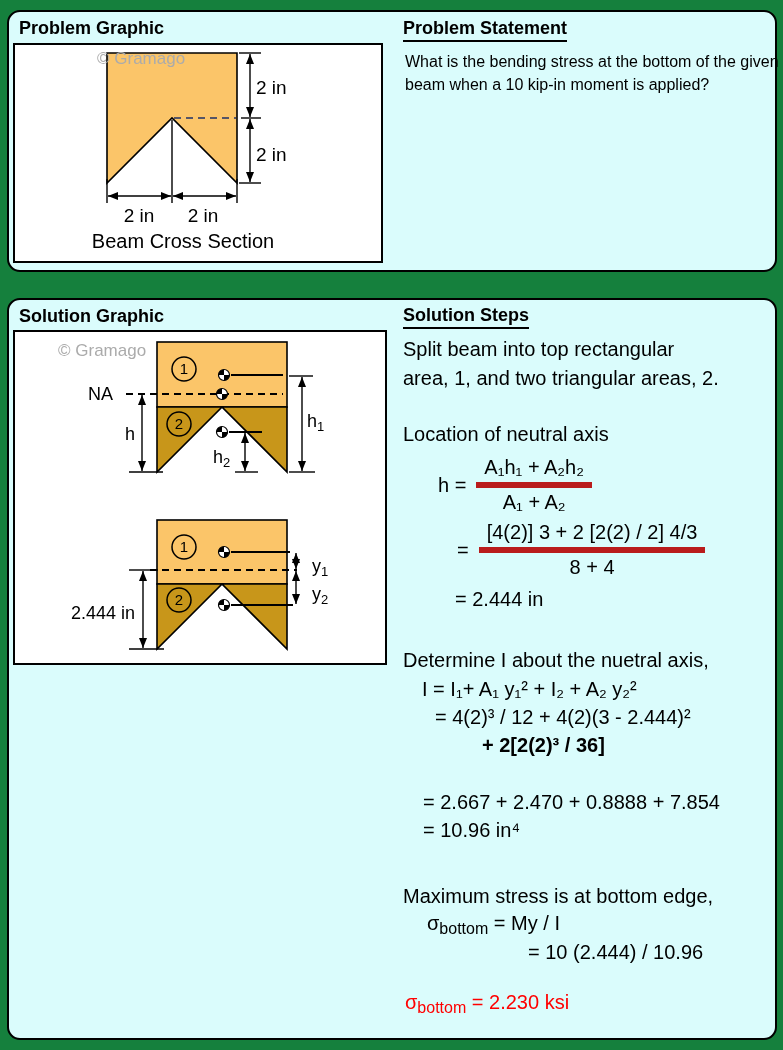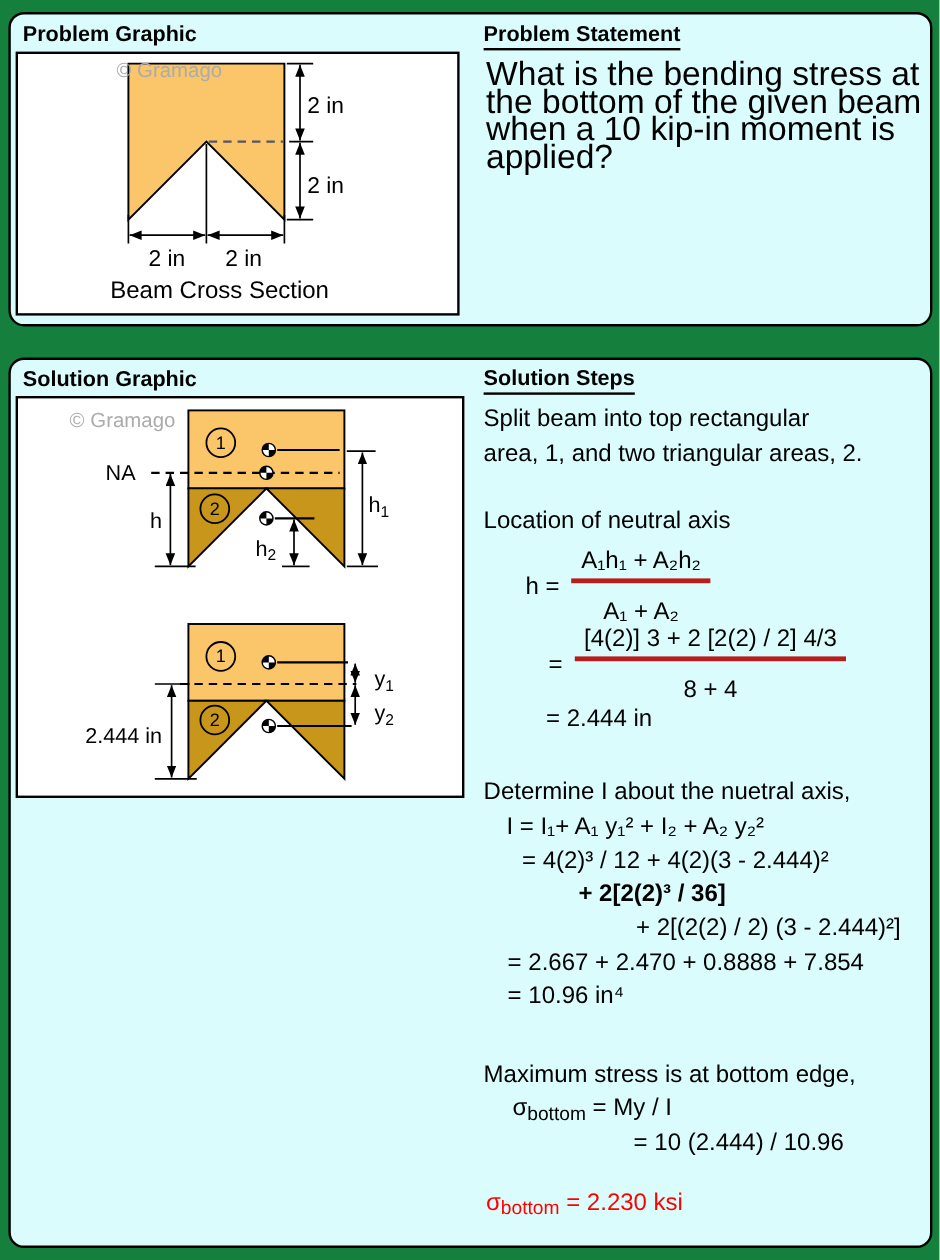--- a/index.html
+++ b/index.html
@@ -10,26 +10,26 @@
          border:2px solid #000;border-radius:13px;}
   #panel-problem{top:10px;height:262px;}
   #panel-solution{top:298px;height:742px;}
   .panel-title{position:absolute;left:10px;top:6px;font-size:18px;font-weight:bold;}
   .col-title{position:absolute;font-size:18px;font-weight:bold;
              border-bottom:2px solid #000;padding-bottom:1px;display:inline-block;}
   .gbox{position:absolute;background:#fff;border:2px solid #000;}
   #pg-box{left:4px;top:31px;width:370px;height:220px;}
   #sg-box{left:4px;top:30px;width:374px;height:335px;}
   .stmt-text{position:absolute;left:396px;top:38px;width:376px;
-             font-size:28px;line-height:23px;}
+             font-size:16px;line-height:23px;}
   .ln{position:absolute;font-size:20px;white-space:nowrap;}
   .eqrow{position:absolute;display:flex;align-items:center;gap:10px;font-size:20px;white-space:nowrap;}
   .frac{display:inline-flex;flex-direction:column;align-items:center;}
-  .fnum{padding:0 8px 3px 8px;border-bottom:4px solid #b91c1c;}
-  .fden{padding-top:13px;}
+  .fnum{padding:0 8px 3px 8px;border-bottom:6px solid #b91c1c;}
+  .fden{padding-top:3px;}
   .ssub{font-size:16px;vertical-align:-4px;}
   .result-red{color:#FF0000;}
   
   .st-intro1{left:394px;top:38px;} .st-intro2{left:394px;top:67px;}
   .st-nahead{left:394px;top:123px;}
   .st-frac1{left:429px;top:156px;} .st-frac2{left:448px;top:221px;}
   .st-hres{left:446px;top:288px;}
   .st-ihead{left:394px;top:349px;}
   .st-i0{left:413px;top:378px;} .st-i1{left:426px;top:406px;}
   .st-i2{left:473px;top:434px;font-weight:bold;} .st-i3{left:521px;top:462px;}
@@ -217,21 +217,20 @@
         <span class="fden">8 + 4</span>
       </span>
     </div>
 
     <div class="ln st-hres">= 2.444 in</div>
 
     <div class="ln st-ihead">Determine I about the nuetral axis,</div>
     <div class="ln st-i0">I = I₁+ A₁ y₁² + I₂ + A₂ y₂²</div>
     <div class="ln st-i1">= 4(2)³ / 12 + 4(2)(3 - 2.444)²</div>
     <div class="ln st-i2">+ 2[2(2)³ / 36]</div>
-    <div class="ln st-i3">+ 2[(2(2) / 2) (3 - 2.444)²]</div>
     <div class="ln st-i4">= 2.667 + 2.470 + 0.8888 + 7.854</div>
     <div class="ln st-i5">= 10.96 in⁴</div>
 
     <div class="ln st-shead">Maximum stress is at bottom edge,</div>
     <div class="ln st-s1"><span>σ</span><span class="ssub">bottom</span><span> = My / I</span></div>
     <div class="ln st-s2">= 10 (2.444) / 10.96</div>
 
     <div class="ln st-res result-red"><span>σ</span><span class="ssub">bottom</span><span> = 2.230 ksi</span></div>
   </div>
 

